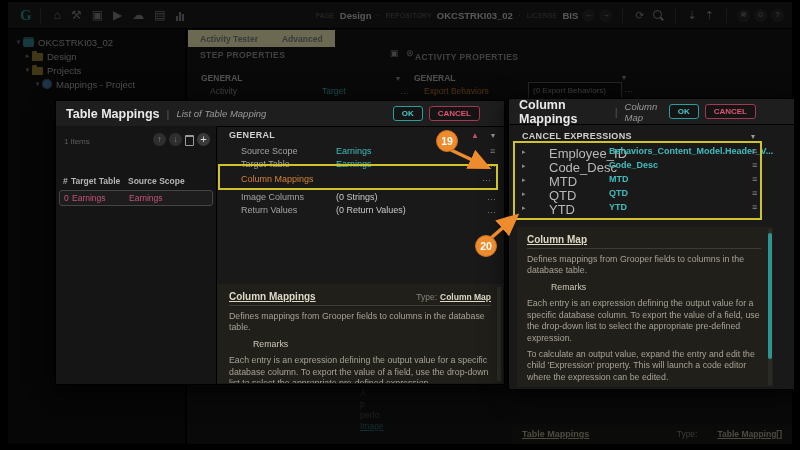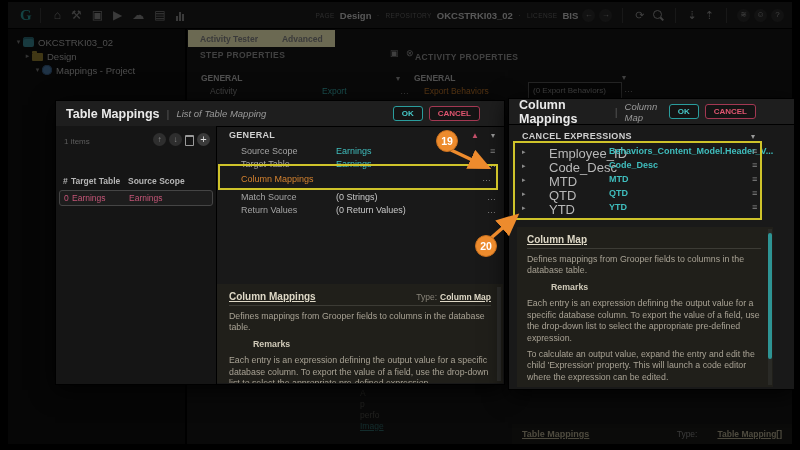--- a/index.html
+++ b/index.html
@@ -102,21 +102,21 @@
            font-size:9px;color:#d0d0d0;padding:1px 5px;}
 
   .desc{position:absolute;background:#201f1a;overflow:hidden;box-sizing:border-box;}
   .desc-tm{left:161px;right:1px;top:183px;bottom:1px;padding:7px 12px 0 12px;}
   .desc-cm{left:8px;width:256px;top:128px;height:160px;padding:7px 12px 0 10px;}
   .desc-head-row{display:flex;align-items:baseline;border-bottom:1px solid #3c3b35;padding-bottom:3px;}
   .desc-h{font-size:10px;font-weight:bold;color:#ded8c6;text-decoration:underline;}
   .desc-type-l{margin-left:auto;font-size:8.5px;color:#8a857a;}
   .desc-type-v{font-size:8.5px;font-weight:bold;color:#ded8c6;text-decoration:underline;margin-left:3px;}
   .desc p{margin:5px 0 0 0;font-size:8.8px;line-height:1.3;color:#a8a294;}
-  .desc .bld{font-weight:bold;color:#cfc9b8;padding-left:24px;}
+  .desc .bld{font-weight:normal;color:#cfc9b8;padding-left:24px;}
   .scroll-track{position:absolute;right:1px;top:2px;bottom:2px;width:4px;background:#2a2a26;}
   .scroll-teal{position:absolute;right:0;top:4px;width:4px;height:126px;background:#2e9494;border-radius:2px;}
   .tm-scroll{position:absolute;right:3px;top:186px;bottom:3px;width:4px;background:#2e2e2c;}
 
   .me-row-arrow{font-size:7px;color:#8a8a8a;}
   .me-lab{font-size:13px;color:#b8b8b8;padding-left:16px;}
   .me-val{font-size:9px;font-weight:bold;color:#3fbdbd;}
 
   
   .overlay{position:absolute;left:0;top:0;z-index:50;pointer-events:none;}
@@ -173,40 +173,45 @@
       <div class="trow" style="padding-left:6px">
         <span class="tarrow">▾</span>
         <span class="ticon dbicon"></span>
         <span>OKCSTRKI03_02</span>
       </div>
       <div class="trow" style="padding-left:15px">
         <span class="tarrow">▸</span>
         <span class="ticon folder"></span>
         <span>Design</span>
       </div>
+      <div class="trow" style="padding-left:15px">
+        <span class="tarrow">▾</span>
+        <span class="ticon folder"></span>
+        <span>Projects</span>
+      </div>
       <div class="trow" style="padding-left:25px">
         <span class="tarrow">▾</span>
         <span class="ticon globe"></span>
         <span>Mappings - Project</span>
       </div>
     </div>
 
     <div class="bgmain">
       <div class="tabs">
         <span class="tab">Activity Tester</span>
         <span class="tab">Advanced</span>
       </div>
     </div>
     <div class="bg-abs bg-h" style="left:192px;top:48px;">STEP PROPERTIES</div>
     <div class="bg-abs bg-ico" style="left:382px;top:46px;">▣</div>
     <div class="bg-abs bg-ico" style="left:398px;top:46px;">⊗</div>
     <div class="bg-abs bg-sec" style="left:193px;top:71px;">GENERAL</div>
     <div class="bg-abs chev" style="left:388px;top:72px;">▾</div>
     <div class="bg-abs bg-lab" style="left:202px;top:84px;">Activity</div>
-    <div class="bg-abs bg-teal" style="left:314px;top:84px;">Export</div>
+    <div class="bg-abs bg-teal" style="left:314px;top:84px;">Target</div>
     <div class="bg-abs bg-ico" style="left:392px;top:84px;">…</div>
     <div class="bg-abs bg-h" style="left:407px;top:50px;">ACTIVITY PROPERTIES</div>
     <div class="bg-abs bg-sec" style="left:406px;top:71px;">GENERAL</div>
     <div class="bg-abs bg-orange" style="left:416px;top:84px;">Export Behaviors</div>
     <div class="bg-abs bg-box" style="left:520px;top:80px;">(0 Export Behaviors)</div>
     <div class="bg-abs chev" style="left:614px;top:71px;">▾</div>
     <div class="bg-abs bg-ico" style="left:616px;top:82px;">…</div>
     <div class="bg-abs faint" style="left:352px;top:386px;">
       <div>A</div>
       <div>p</div>
@@ -261,21 +266,21 @@
       <span class="abs prow-val teal" style="left:120px;top:20px;">Earnings</span>
       <span class="abs ham" style="left:274px;top:20px;">≡</span>
 
       <span class="abs prow-lab" style="left:25px;top:33px;">Target Table</span>
       <span class="abs prow-val teal" style="left:120px;top:33px;">Earnings</span>
       <span class="abs dots" style="left:271px;top:33px;">…</span>
 
       <span class="abs prow-lab orange" style="left:25px;top:48px;">Column Mappings</span>
       <span class="abs dots" style="left:266px;top:47px;">…</span>
 
-      <span class="abs prow-lab" style="left:25px;top:66px;">Match Source</span>
+      <span class="abs prow-lab" style="left:25px;top:66px;">Image Columns</span>
       <span class="abs prow-val" style="left:120px;top:66px;">(0 Strings)</span>
       <span class="abs dots" style="left:271px;top:66px;">…</span>
 
       <span class="abs prow-lab" style="left:25px;top:79px;">Return Values</span>
       <span class="abs prow-val" style="left:120px;top:79px;">(0 Return Values)</span>
       <span class="abs dots" style="left:271px;top:79px;">…</span>
     </div>
 
     <div class="desc desc-tm">
       <div class="desc-head-row">

